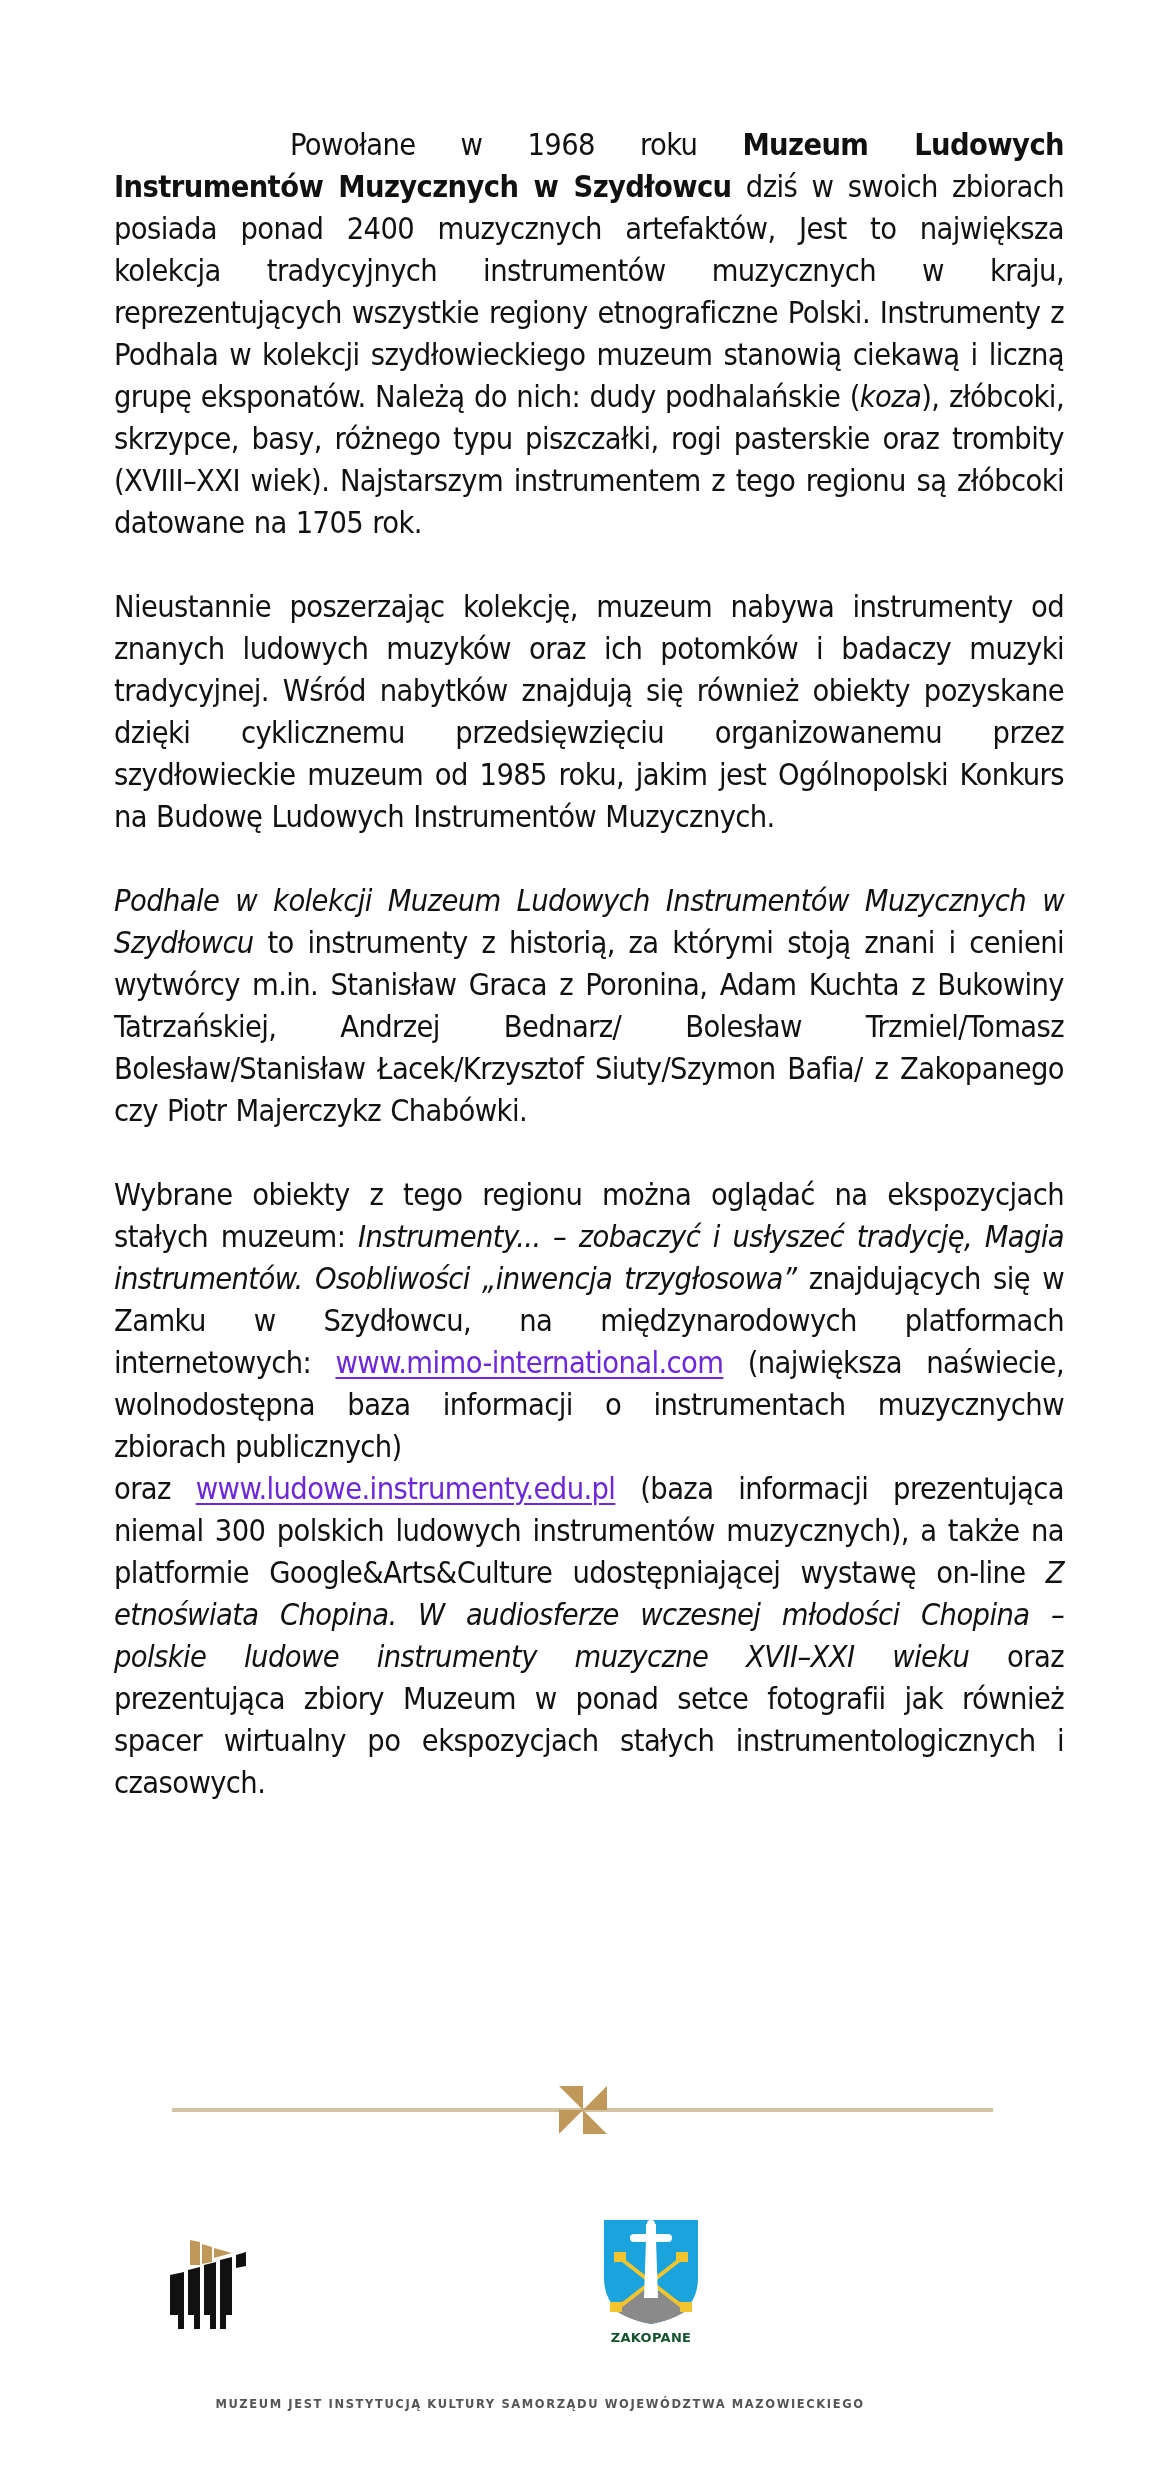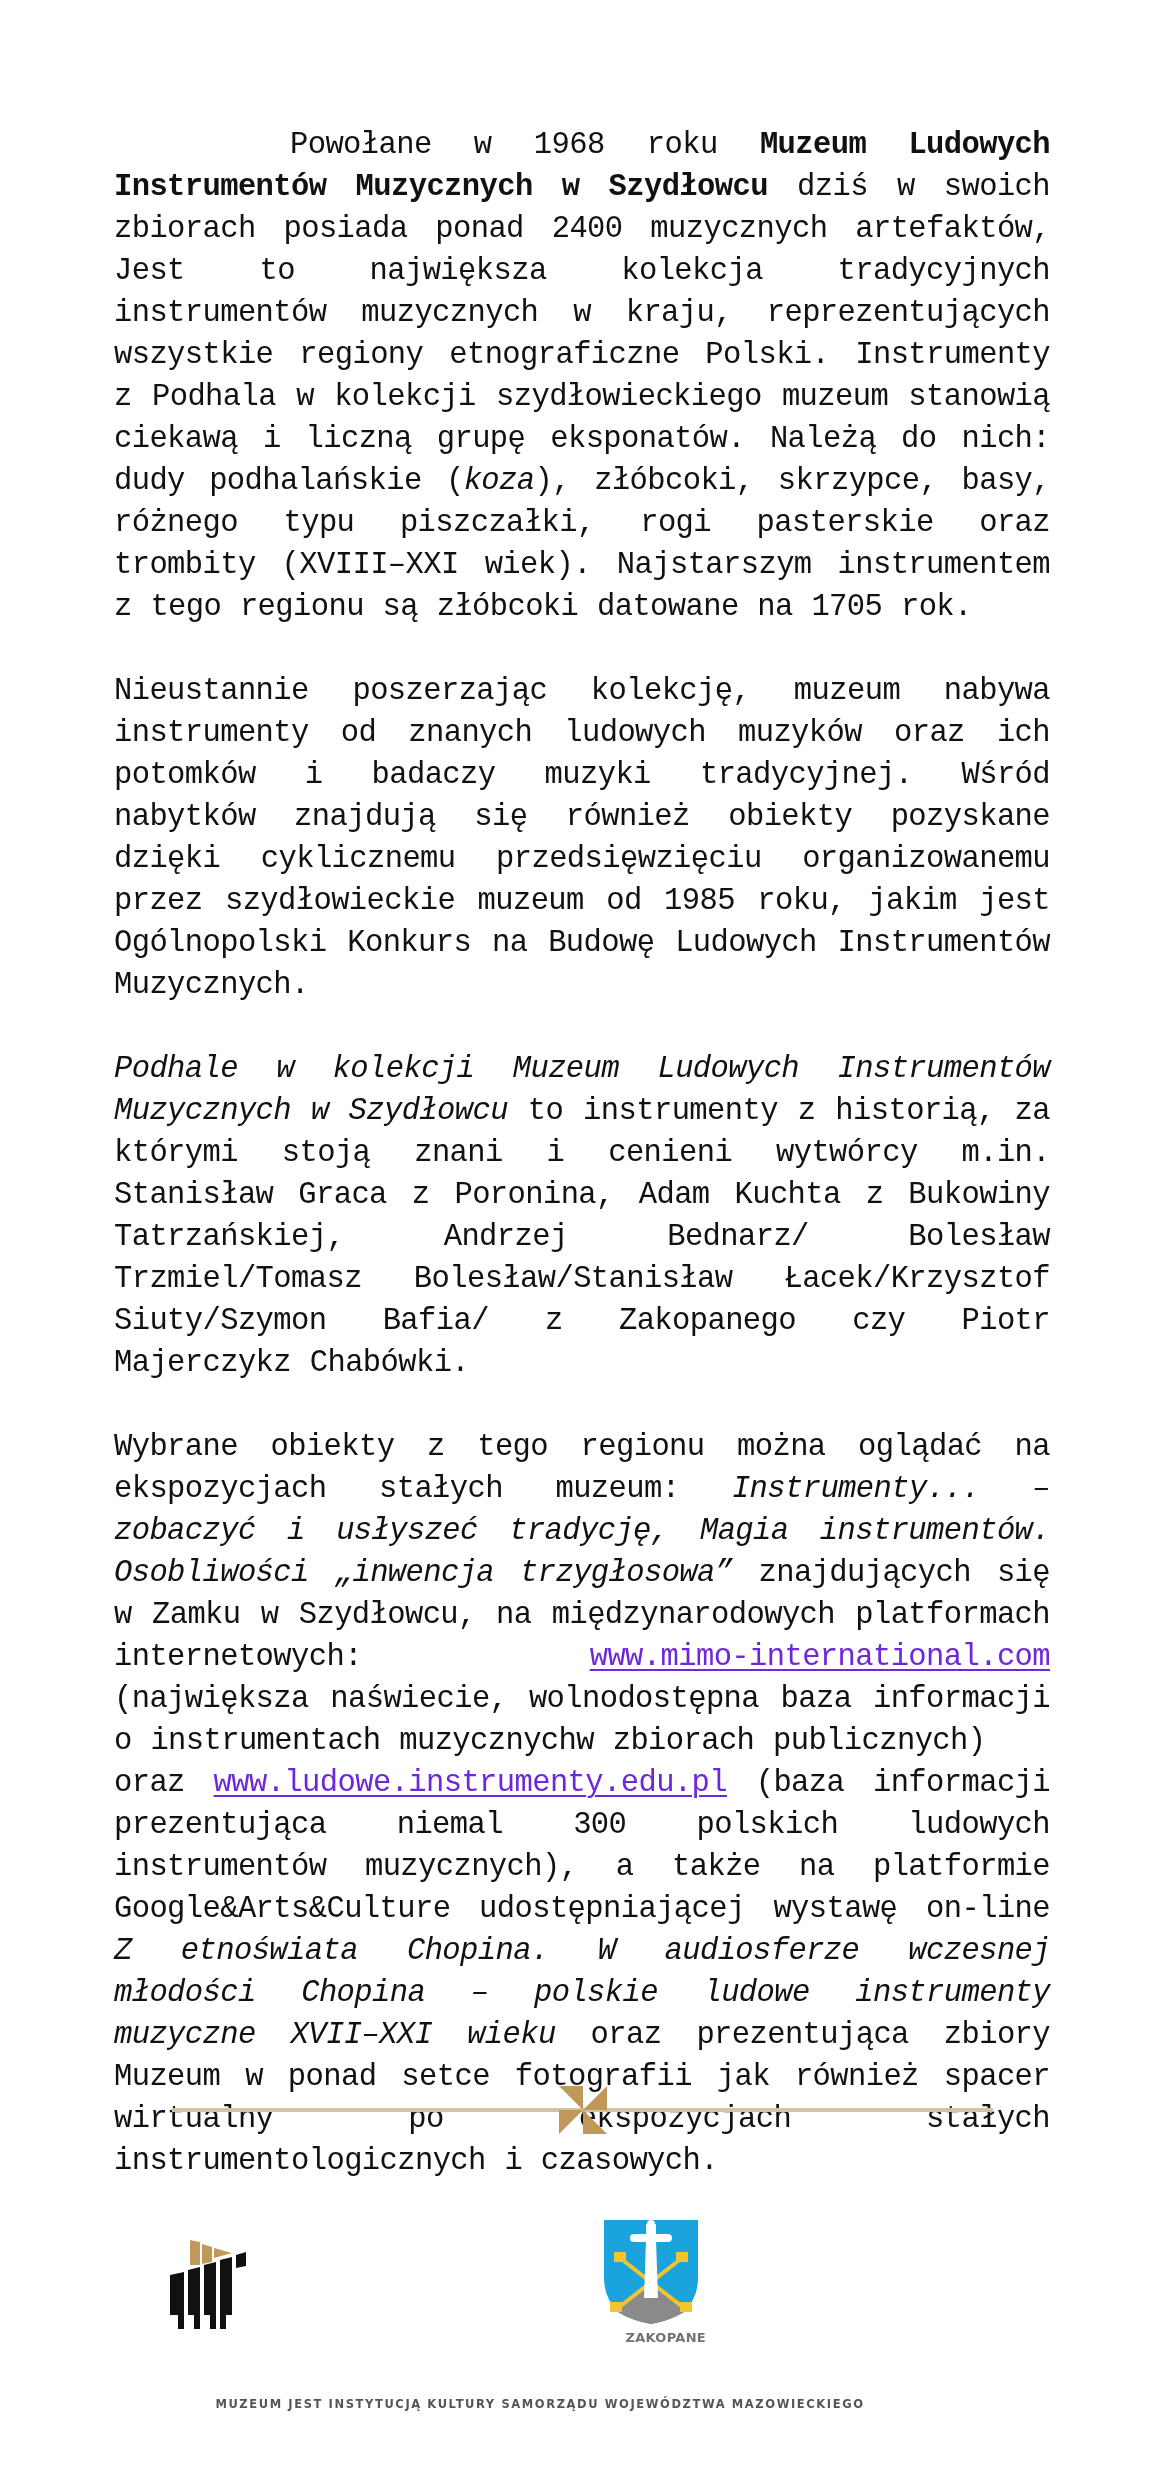--- a/index.html
+++ b/index.html
@@ -4,32 +4,32 @@
 <style>
   html, body { margin: 0; padding: 0; background: #ffffff; }
   body { width: 1168px; height: 2475px; position: relative; overflow: hidden; }
   .page { position: absolute; left: 0; top: 0; width: 1168px; height: 2475px; background: #fff; }
   .text-block {
     position: absolute; left: 114px; top: 124px; width: 952px;
     font-family: "DejaVu Sans", sans-serif; font-size: 30.5px; line-height: 42px;
     color: #111; text-align: justify; letter-spacing: -0.6px; word-spacing: 1px;
     font-stretch: condensed;
   }
-  .text-block p { margin: 0 16px 42px 0; font-family: Liberation Mono, monospace; }
+  .text-block p { margin: 0 2px 42px 0; }
   .text-block p.first { text-indent: 176px; }
   .text-block b { font-weight: bold; }
   .text-block i { font-style: italic; }
   .text-block a { color: #6d28d9; text-decoration: underline; text-underline-offset: 4px; text-decoration-thickness: 2px; }
   .divider { position: absolute; left: 172px; top: 2108px; width: 821px; height: 4px; background: #d4c3a3; }
   .ornament { position: absolute; left: 558px; top: 2085px; width: 50px; height: 50px; }
   .logo-muzeum { position: absolute; left: 170px; top: 2235px; width: 330px; height: 100px; }
   .logo-muzeum .text { position: absolute; left: 102px; top: 32px; font-family: "DejaVu Sans", sans-serif; font-weight: bold; font-size: 13.5px; line-height: 16px; letter-spacing: 0.3px; color: #111; }
   .logo-muzeum .text .gold { color: #c0995a; }
   .logo-zakopane { position: absolute; left: 596px; top: 2208px; width: 110px; height: 140px; }
-  .logo-zakopane .label { position: absolute; left: 0; width: 110px; top: 122px; text-align: right; font-family: "DejaVu Sans", sans-serif; font-weight: bold; font-size: 13px; color: #737373; letter-spacing: 0.3px; }
+  .logo-zakopane .label { position: absolute; left: 0; width: 110px; top: 122px; text-align: center; font-family: "DejaVu Sans", sans-serif; font-weight: bold; font-size: 13px; color: #14532d; letter-spacing: 0.3px; }
   .logo-samorzad { position: absolute; left: 808px; top: 2248px; width: 210px; height: 60px; }
   .logo-samorzad .text { position: absolute; left: 92px; top: 13px; font-family: "DejaVu Sans", sans-serif; font-weight: bold; font-size: 11.5px; line-height: 13px; color: #111; }
   .footer { position: absolute; left: 0; width: 1080px; top: 2397px; text-align: center; font-family: "DejaVu Sans", sans-serif; font-size: 11.5px; letter-spacing: 1.6px; color: #555; font-weight: bold; }
 </style>
 </head>
 <body>
 
 <div class="page">
 
   <div class="text-block" id="article-body">

